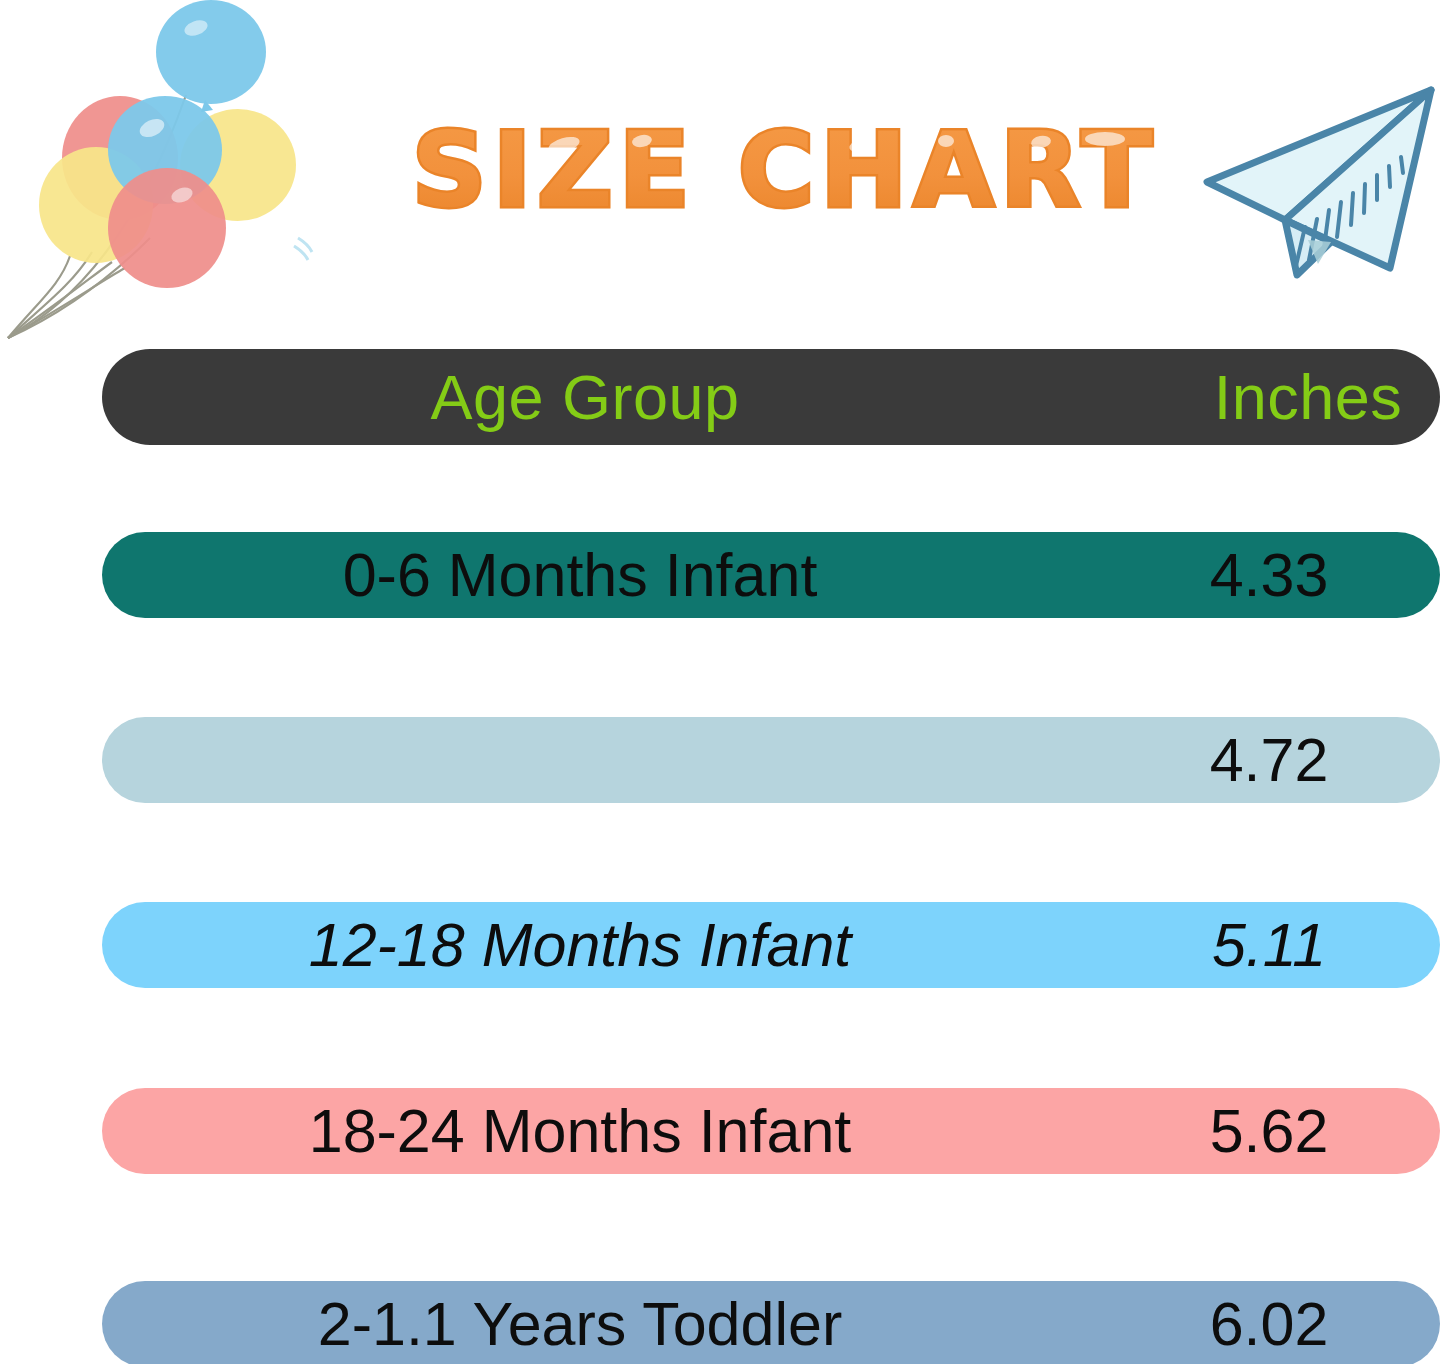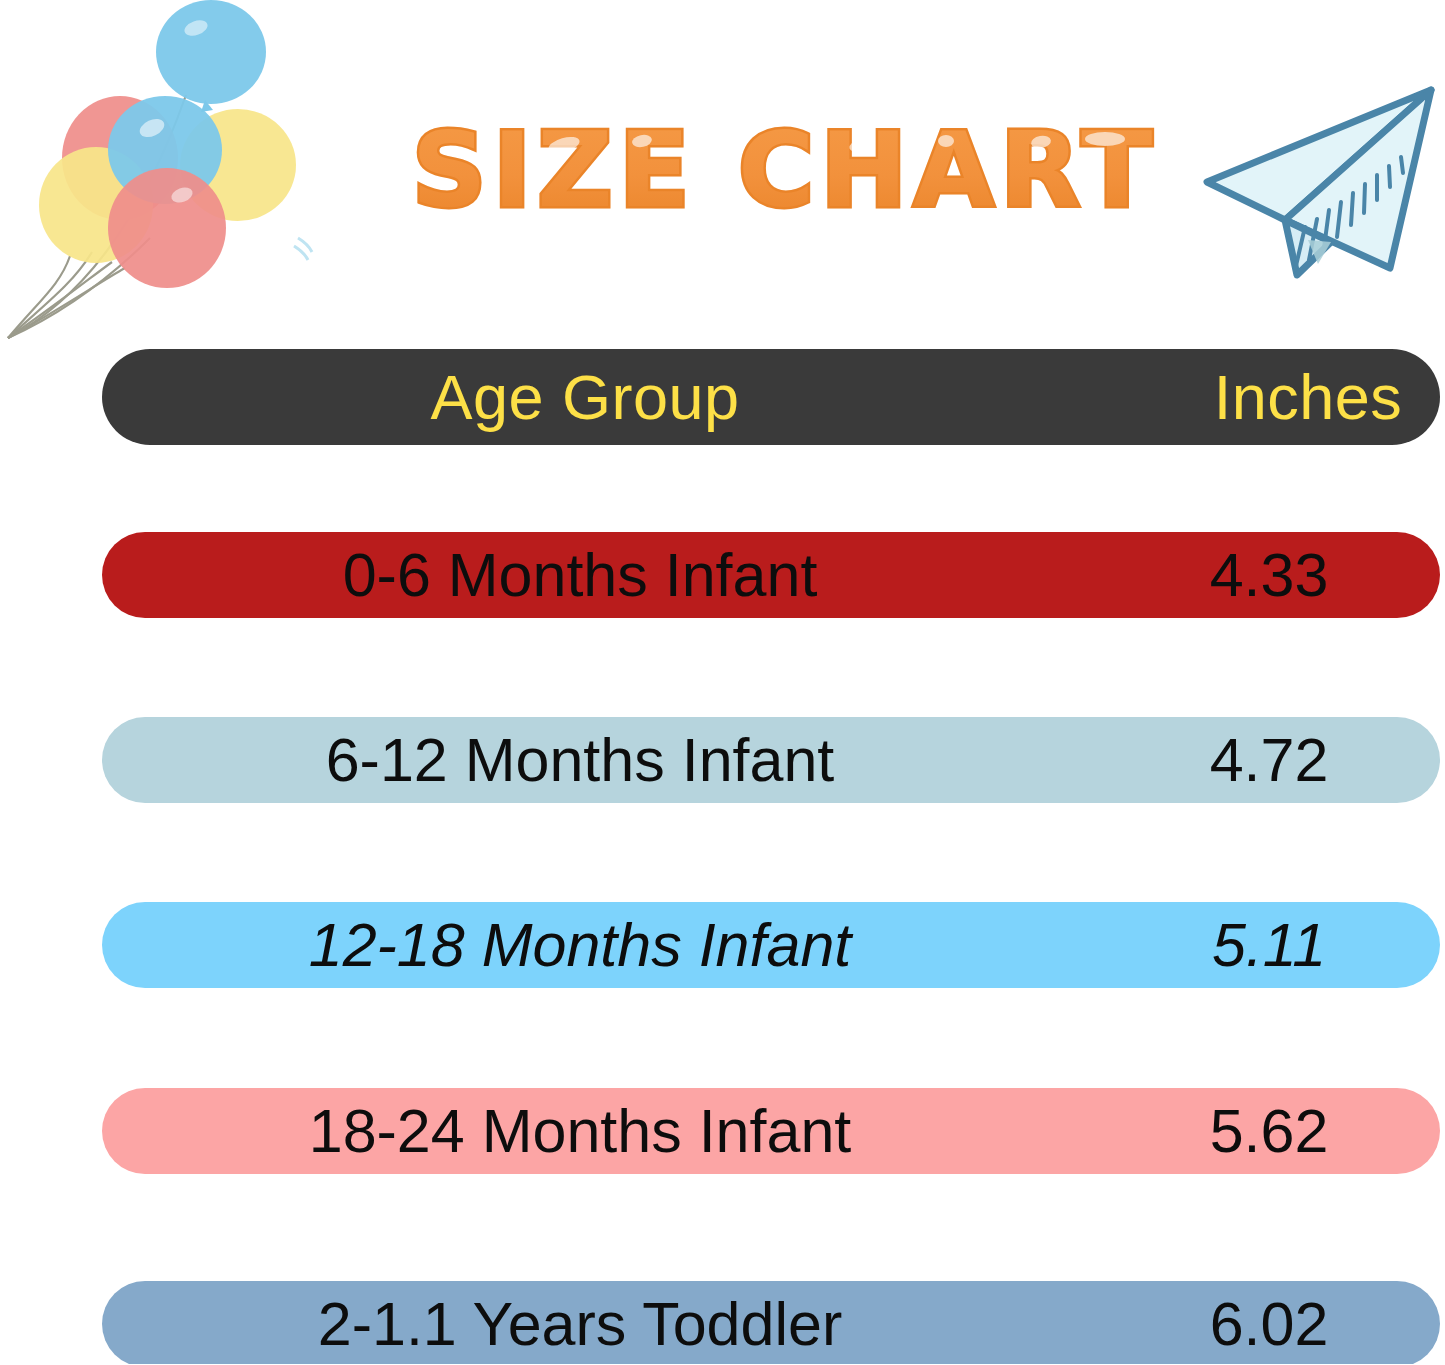--- a/index.html
+++ b/index.html
@@ -96,21 +96,21 @@
   .cell-inch {
     position: absolute;
     left: 870px;
     width: 468px;
     text-align: center;
     white-space: nowrap;
   }
 
   .row.header .cell-age,
   .row.header .cell-inch {
-    color: #fde047;
+    color: #84cc16;
     font-size: 63px;
     font-weight: 400;
     letter-spacing: 0.5px;
   }
   .row.header .cell-age { left: 48px; width: 870px; }
   .row.header .cell-inch { left: 972px; width: 468px; }
 
   .row.data .cell-age,
   .row.data .cell-inch {
     color: #0d0d0d;
@@ -200,27 +200,26 @@
     </svg>
   </div>
 
   <div class="table">
 
     <div class="row header" style="background: rgb(58, 58, 58);">
       <div class="cell-age">Age Group</div>
       <div class="cell-inch">Inches</div>
     </div>
 
-    <div class="row data r0" style="background: #b91c1c;">
+    <div class="row data r0" style="background: #0f766e;">
       <div class="cell-age">0-6 Months Infant</div>
       <div class="cell-inch">4.33</div>
     </div>
 
     <div class="row data r1" style="background: rgb(182, 212, 221);">
-      <div class="cell-age">6-12 Months Infant</div>
       <div class="cell-inch">4.72</div>
     </div>
 
     <div class="row data r2" style="background: #7dd3fc; font-style: italic;">
       <div class="cell-age">12-18 Months Infant</div>
       <div class="cell-inch">5.11</div>
     </div>
 
     <div class="row data r3" style="background: #fca5a5;">
       <div class="cell-age">18-24 Months Infant</div>

